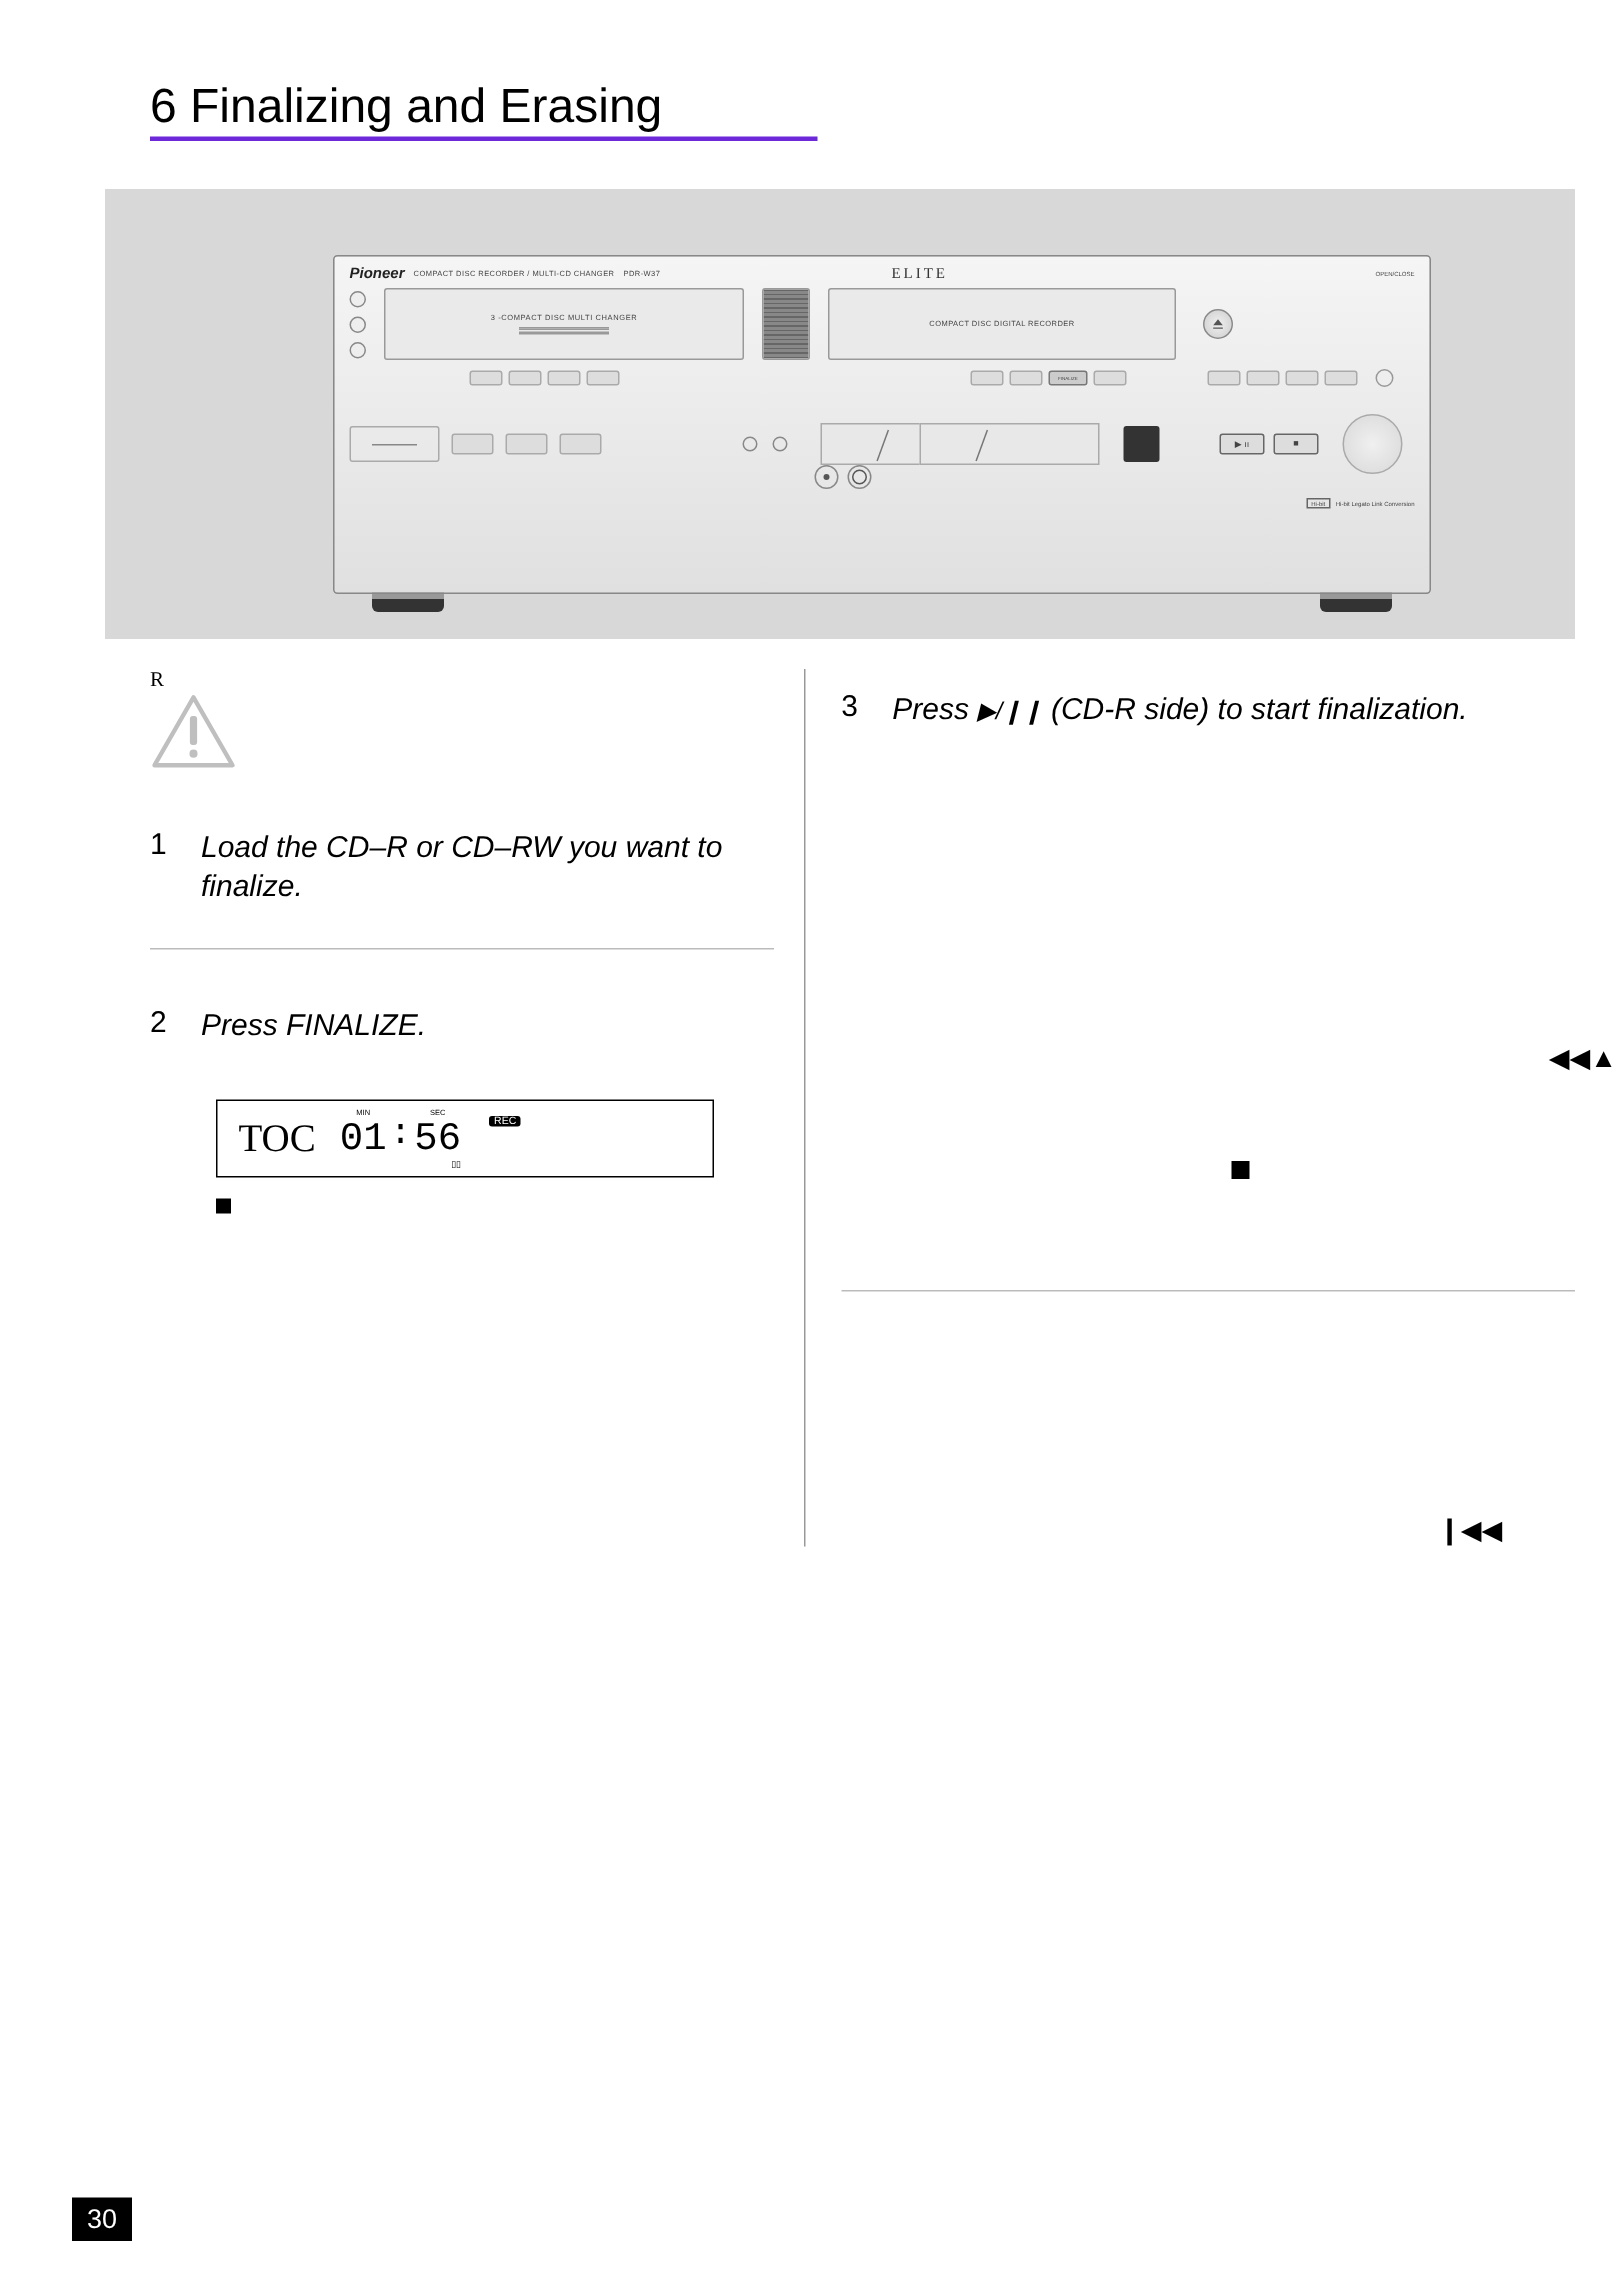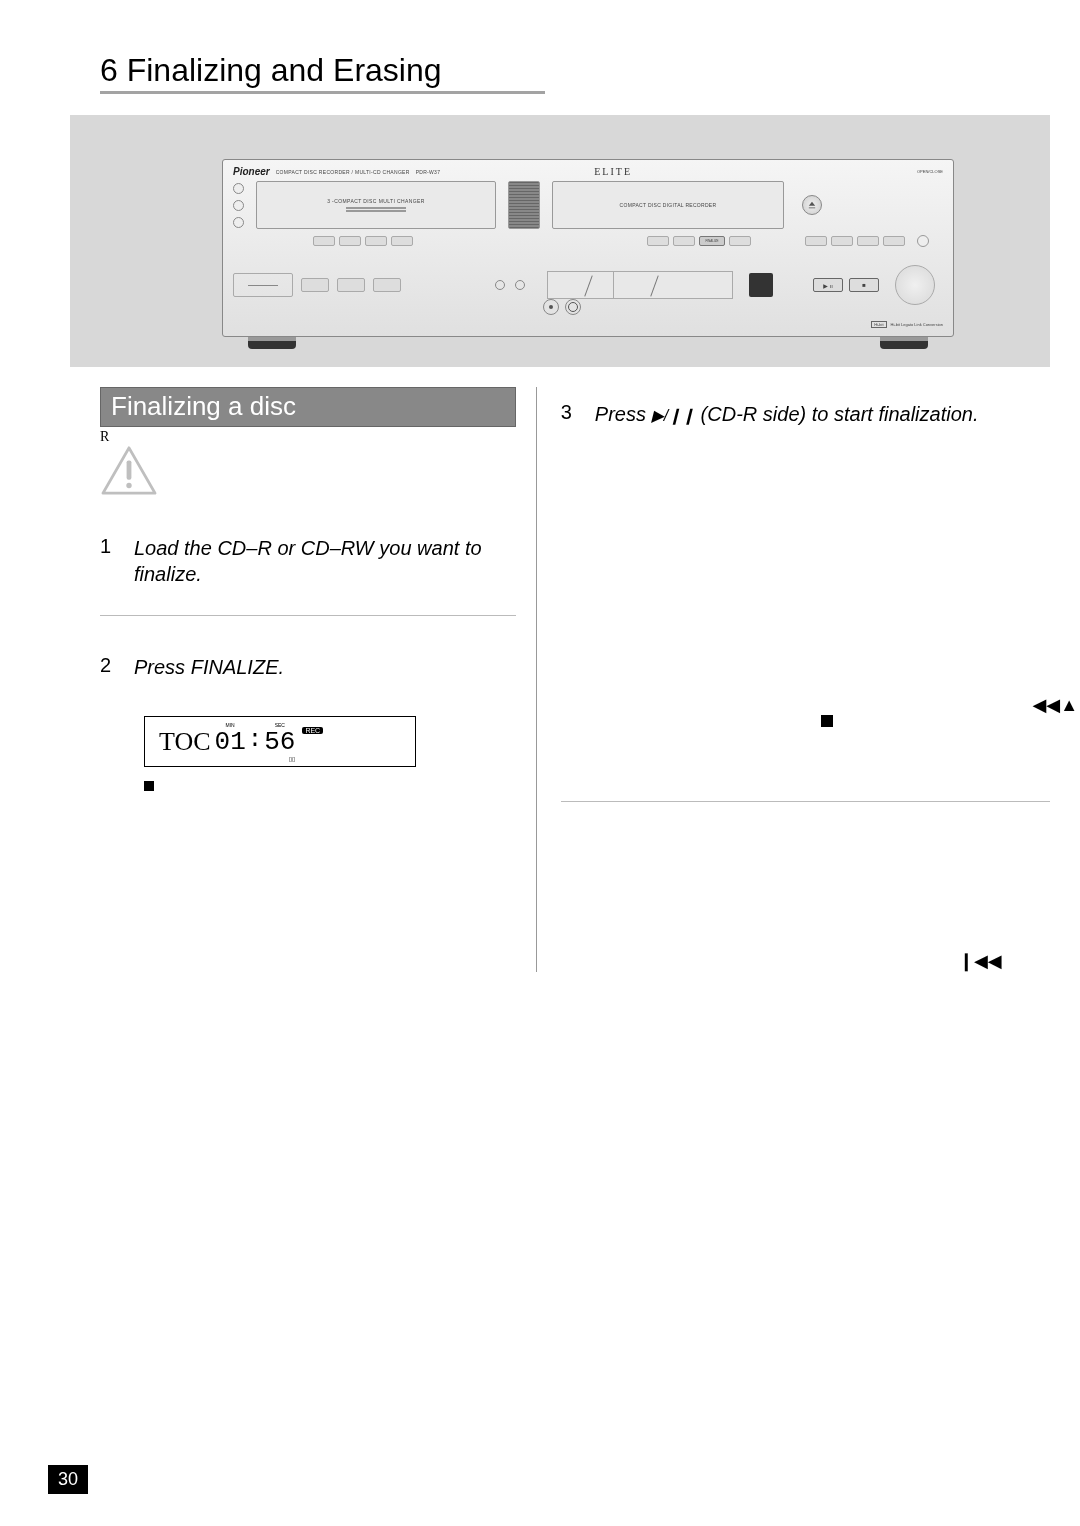--- a/index.html
+++ b/index.html
@@ -3,41 +3,41 @@
   <meta charset="utf-8">
   <style>
     * { margin: 0; padding: 0; box-sizing: border-box; }
     body { font-family: Arial, Helvetica, sans-serif; width: 1080px; height: 1526px; background: #fff; position: relative; }
     
     .page { padding: 52px 70px 20px 100px; }
     
     .chapter-header {
       font-size: 32px;
       font-weight: normal;
-      border-bottom: 3px solid #a3a3a3;
+      border-bottom: 3px solid #6d28d9;
       padding-bottom: 2px;
       width: 445px;
-      margin-bottom: 21px;
+      margin-bottom: 32px;
     }
     .chapter-num { font-weight: normal; }
     
     .device-illustration-area {
       background: #d8d8d8;
       padding: 44px 40px 18px 152px;
       margin-bottom: 20px;
       margin-left: -30px;
       margin-right: -40px;
     }
     
     .device {
       background: linear-gradient(to bottom, #f5f5f5, #e0e0e0);
       border: 1px solid #888;
       border-radius: 3px;
       width: 732px;
-      height: 178px;
+      height: 226px;
       position: relative;
       font-size: 6px;
       color: #444;
     }
     .device-top-row { display: flex; align-items: center; padding: 6px 10px 4px 10px; }
     .brand { font-style: italic; font-weight: bold; font-size: 10px; color: #222; }
     .model-text { font-size: 5px; margin-left: 6px; letter-spacing: 0.3px; }
     .elite { font-family: Georgia, serif; font-size: 10px; letter-spacing: 2px; margin-left: 154px; color: #333; }
     .open-close-lbl { font-size: 4px; margin-left: auto; }
     
@@ -131,24 +131,24 @@
     .step-num { font-size: 20px; width: 12px; }
     .step-body { flex: 1; font-style: italic; }
     .step-body-text { line-height: 1.3; }
     
     .hr-light { border: none; border-top: 1px solid #bbb; margin: 28px 0 0 0; }
     
     .display-box {
       border: 1.5px solid #000;
       margin: 36px 0 0 44px;
       padding: 6px 10px 2px 14px;
-      width: 272px;
+      width: 332px;
       display: flex;
       align-items: flex-start;
-      gap: 4px;
+      gap: 16px;
       font-family: 'Courier New', monospace;
       font-size: 26px;
     }
     .disp-toc { font-family: Georgia, serif; font-size: 26px; margin-top: 4px; }
     .disp-time { display: flex; align-items: flex-start; gap: 2px; }
     .disp-label-group { display:flex; flex-direction:column; align-items:center;justify-content:flex-end; }
     .disp-small { font-size: 5px; font-family: Arial; line-height: 1; margin-bottom: 1px; }
     .disp-digit { font-size: 26px; line-height: 1; }
     .disp-colon { font-size: 24px; line-height: 1.4; }
     .disp-pause-sm { font-size: 6px; align-self: flex-end; font-family: Arial; margin-bottom: 2px; }
@@ -273,21 +273,20 @@
       </div>
     </div>
     <div class="feet-row" style="width:732px;">
       <div class="foot"></div>
       <div class="foot"></div>
     </div>
   </div>
 
   <div class="content-area">
     <div class="col-left">
-      <div class="section-title">Finalizing a disc</div>
       <div class="section-sub">R</div>
 
       <div class="caution-icon">
         <svg viewBox="0 0 60 54">
           <path d="M30 3 L57 50 L3 50 Z" fill="none" stroke="#bfbfbf" stroke-width="3" stroke-linejoin="round"></path>
           <rect x="27.5" y="16" width="5" height="20" rx="2" fill="#bfbfbf"></rect>
           <circle cx="30" cy="42" r="2.8" fill="#bfbfbf"></circle>
         </svg>
       </div>
 

